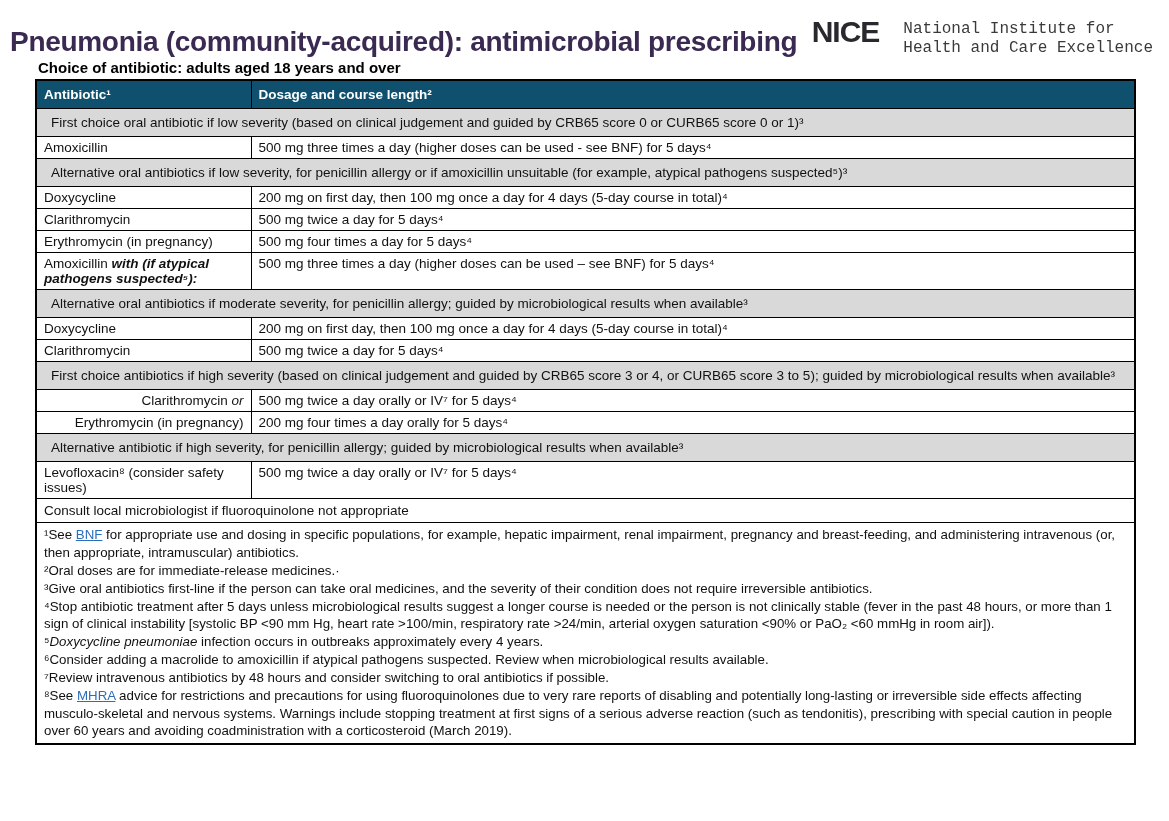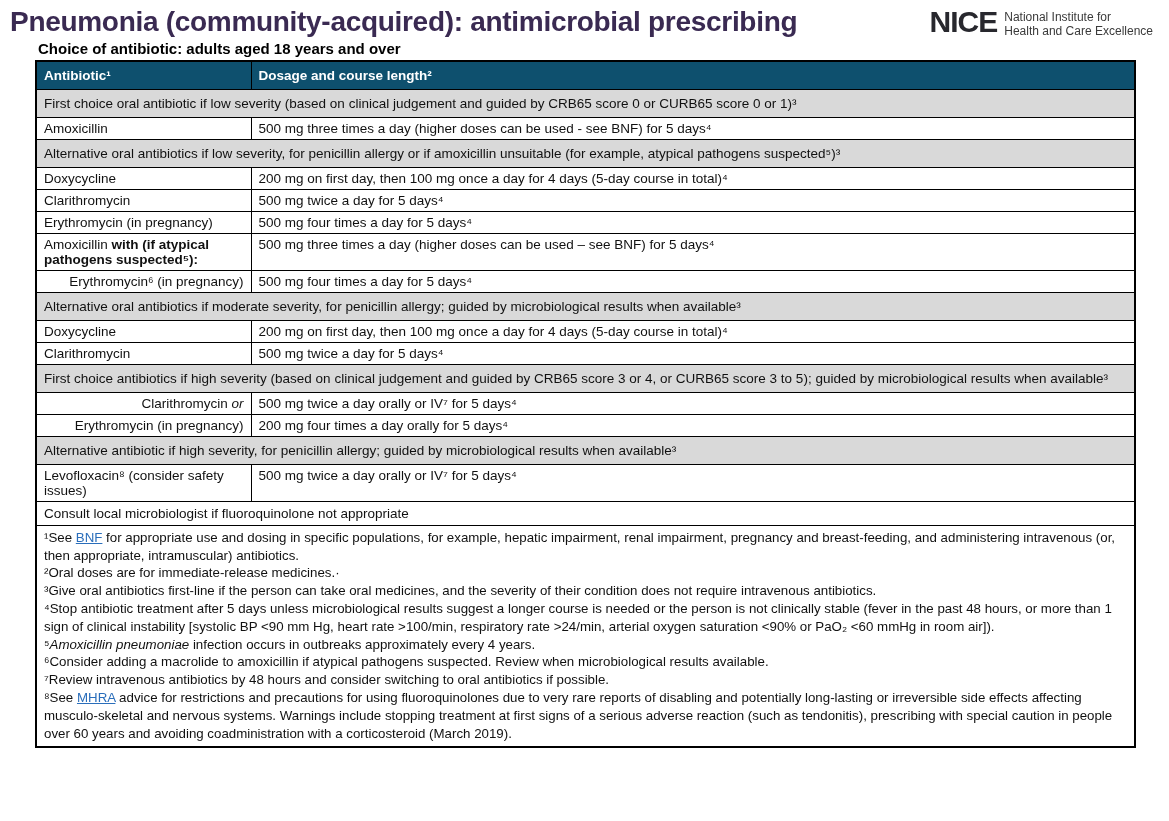--- a/index.html
+++ b/index.html
@@ -9,57 +9,57 @@
     --link-color:#2a6ebb;
     --border-color:#000;
   }
   *{box-sizing:border-box;}
   html,body{margin:0;padding:0;}
   body{
     width:1169px;height:821px;overflow:hidden;background:#fff;
     font-family:"Liberation Sans", sans-serif;color:#111;
   }
   .top{
-    display:flex;justify-content:space-between;align-items:center;
+    display:flex;justify-content:space-between;align-items:flex-end;
     padding:4px 16px 0 10px;
   }
   h1.page-title{
     margin:2px 0 0 0;font-size:28px;font-weight:bold;color:var(--title-color);
     letter-spacing:-0.3px;
   }
-  .logo{display:flex;align-items:flex-start;gap:7px;margin-top:3px;}
+  .logo{display:flex;align-items:flex-start;gap:24px;margin-top:13px;}
   .logo-brand{
     font-size:30px;font-weight:900;color:#28282e;letter-spacing:-1px;line-height:1;
   }
   .logo-tagline{
-    font-size:12px;color:#3a3a3a;line-height:1.2;margin-top:3px;
+    font-size:16px;color:#3a3a3a;line-height:1.2;margin-top:3px;font-family:Liberation Mono, monospace;
   }
   .subtitle{
     margin:1px 0 3px 38px;font-size:15px;font-weight:bold;color:#000000;
   }
   table.rx{
     border-collapse:collapse;table-layout:fixed;
     margin-left:35px;width:1101px;
     border:2px solid var(--border-color);
     font-size:13.5px;
   }
   table.rx col.c1{width:215px;}
   table.rx th, table.rx td{
     border:1px solid var(--border-color);
     padding:3px 7px;vertical-align:top;text-align:left;
   }
   table.rx thead th{
     background:var(--header-bg);color:#fff;font-weight:bold;
     padding:6px 7px;border-color:#000;
   }
   tr.section-row td{
-    background:var(--section-bg);padding:6px 7px;
+    background:var(--section-bg);padding:6px 14px;
   }
   td.name-cell.right{text-align:right;}
-  td.name-cell .bolditalic{font-weight:bold;}
+  td.name-cell .bolditalic{font-weight:bold;font-style:italic;}
   td.name-cell .italic{font-style:italic;}
   tr.full-row td{padding:4px 7px;}
   td.footnotes-cell{padding:4px 7px 5px 7px;}
   .footnote{margin:0;line-height:1.34;font-size:13.3px;}
   .footnote .italic{font-style:italic;}
   a.doc-link{color:var(--link-color);text-decoration:underline;cursor:pointer;}
 </style>
 </head>
 <body>
 
@@ -109,24 +109,20 @@
           <td class="dosage-cell">500 mg twice a day for 5 days⁴</td>
         </tr>
         <tr>
           <td class="name-cell"><span class="plain">Erythromycin (in pregnancy)</span></td>
           <td class="dosage-cell">500 mg four times a day for 5 days⁴</td>
         </tr>
         <tr>
           <td class="name-cell"><span class="plain">Amoxicillin </span><span class="bolditalic">with (if atypical pathogens suspected⁵):</span></td>
           <td class="dosage-cell">500 mg three times a day (higher doses can be used – see BNF) for 5 days⁴</td>
         </tr>
-        <tr>
-          <td class="name-cell right"><span class="plain">Erythromycin⁶ (in pregnancy)</span></td>
-          <td class="dosage-cell">500 mg four times a day for 5 days⁴</td>
-        </tr>
         <tr class="section-row">
           <td colspan="2">Alternative oral antibiotics if moderate severity, for penicillin allergy; guided by microbiological results when available³</td>
         </tr>
         <tr>
           <td class="name-cell"><span class="plain">Doxycycline</span></td>
           <td class="dosage-cell">200 mg on first day, then 100 mg once a day for 4 days (5-day course in total)⁴</td>
         </tr>
         <tr>
           <td class="name-cell"><span class="plain">Clarithromycin</span></td>
           <td class="dosage-cell">500 mg twice a day for 5 days⁴</td>
@@ -149,23 +145,23 @@
           <td class="name-cell"><span class="plain">Levofloxacin⁸ (consider safety issues)</span></td>
           <td class="dosage-cell">500 mg twice a day orally or IV⁷ for 5 days⁴</td>
         </tr>
         <tr class="full-row">
           <td colspan="2">Consult local microbiologist if fluoroquinolone not appropriate</td>
         </tr>
         <tr>
           <td colspan="2" class="footnotes-cell">
             <div class="footnote"><span class="plain">¹See </span><a class="doc-link">BNF</a><span class="plain"> for appropriate use and dosing in specific populations, for example, hepatic impairment, renal impairment, pregnancy and breast-feeding, and administering intravenous (or, then appropriate, intramuscular) antibiotics.</span></div>
             <div class="footnote"><span class="plain">²Oral doses are for immediate-release medicines.·</span></div>
-            <div class="footnote"><span class="plain">³Give oral antibiotics first-line if the person can take oral medicines, and the severity of their condition does not require intravenous antibiotics.</span></div>
+            <div class="footnote"><span class="plain">³Give oral antibiotics first-line if the person can take oral medicines, and the severity of their condition does not require irreversible antibiotics.</span></div>
             <div class="footnote"><span class="plain">⁴Stop antibiotic treatment after 5 days unless microbiological results suggest a longer course is needed or the person is not clinically stable (fever in the past 48 hours, or more than 1 sign of clinical instability [systolic BP &lt;90 mm Hg, heart rate &gt;100/min, respiratory rate &gt;24/min, arterial oxygen saturation &lt;90% or PaO₂ &lt;60 mmHg in room air]).</span></div>
-            <div class="footnote"><span class="plain">⁵</span><span class="italic">Amoxicillin pneumoniae</span><span class="plain"> infection occurs in outbreaks approximately every 4 years.</span></div>
+            <div class="footnote"><span class="plain">⁵</span><span class="italic">Doxycycline pneumoniae</span><span class="plain"> infection occurs in outbreaks approximately every 4 years.</span></div>
             <div class="footnote"><span class="plain">⁶Consider adding a macrolide to amoxicillin if atypical pathogens suspected. Review when microbiological results available.</span></div>
             <div class="footnote"><span class="plain">⁷Review intravenous antibiotics by 48 hours and consider switching to oral antibiotics if possible.</span></div>
             <div class="footnote"><span class="plain">⁸See </span><a class="doc-link">MHRA</a><span class="plain"> advice for restrictions and precautions for using fluoroquinolones due to very rare reports of disabling and potentially long-lasting or irreversible side effects affecting musculo-skeletal and nervous systems. Warnings include stopping treatment at first signs of a serious adverse reaction (such as tendonitis), prescribing with special caution in people over 60 years and avoiding coadministration with a corticosteroid (March 2019).</span></div>
           </td>
         </tr>
       </tbody>
   </table>
 
 </div>
 

